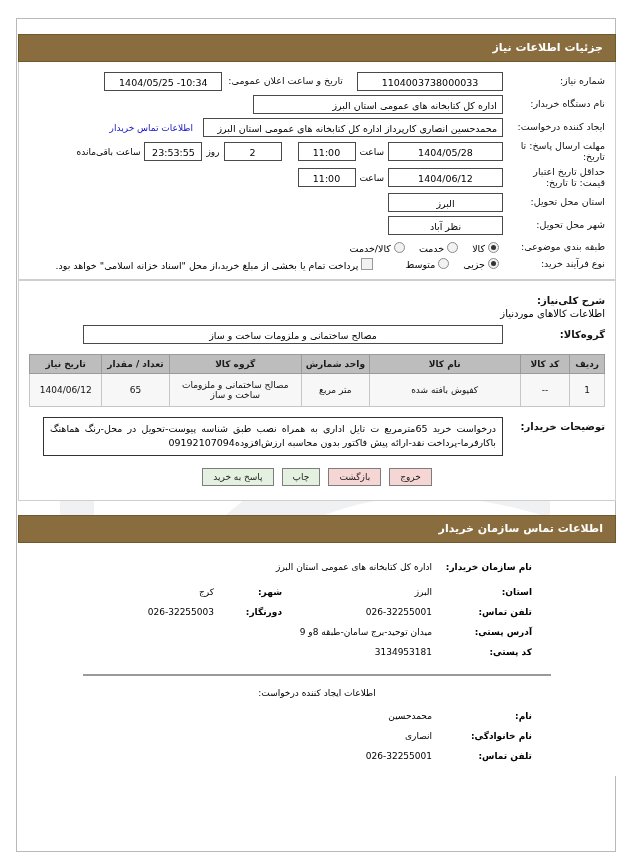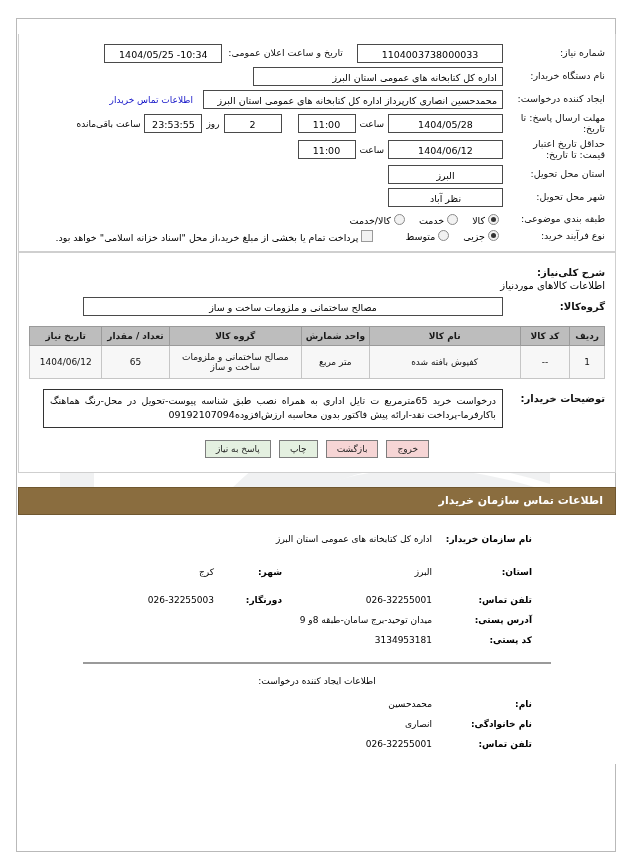--- a/index.html
+++ b/index.html
@@ -208,21 +208,20 @@
     flex: 0 0 92px;
     text-align: right;
     padding-left: 8px;
   }
   .info-val { width: 150px; flex: 0 0 150px; text-align: right; }
   .info-lbl2 {
     font-weight: bold;
     width: 60px;
     flex: 0 0 60px;
     padding-left: 8px;
-    margin-top: 8px;
   }
   .info-val2 { width: 120px; flex: 0 0 120px; text-align: right; }
   .ltr { direction: ltr; text-align: right; unicode-bidi: embed; }
   .hr-thick { border-top: 2px solid #9a9a9a; margin: 12px 55px 12px 55px; }
   .small-head { font-size: 9px; font-weight: normal; margin: 4px 0 8px 0; text-align: center;}
 </style>
 </head>
 <body>
 
 <div class="page">
@@ -235,20 +234,21 @@
       <path d="M210 280 q140 -140 340 -72 l0 26 q-190 -62 -314 66 z"></path>
       <path d="M190 320 q150 -150 360 -78 l0 26 q-200 -66 -332 70 z"></path>
     </g>
   </svg>
 
   <div class="outer-frame"></div>
 
   <div class="content">
 
     <div style="height:34px"></div>
+    <div class="section-bar">جزئیات اطلاعات نیاز</div>
 
     <div class="panel" style="padding:8px 10px 6px 10px;">
 
       <div class="row">
         <div class="lbl lbl-w">شماره نیاز:</div>
         <div class="fld num" style="width:146px">1104003738000033</div>
         <div class="lbl" style="padding-right:14px">تاریخ و ساعت اعلان عمومی:</div>
         <div class="fld num" style="width:118px">1404/05/25 -10:34</div>
       </div>
 
@@ -347,21 +347,21 @@
 
       <div class="row" style="align-items:flex-start;margin-top:8px">
         <div class="lbl lbl-w bold-lbl" style="padding-top:4px">توضیحات خریدار:</div>
         <div class="desc-box" style="width:460px">درخواست خرید 65مترمربع ت تایل اداری به همراه نصب طبق شناسه پیوست-تحویل در محل-رنگ هماهنگ باکارفرما-پرداخت نقد-ارائه پیش فاکتور بدون محاسبه ارزش‌افزوده09192107094</div>
       </div>
 
       <div class="btnbar">
         <div class="btn red">خروج</div>
         <div class="btn red">بازگشت</div>
         <div class="btn green">چاپ</div>
-        <div class="btn green">پاسخ به نیاز</div>
+        <div class="btn green">پاسخ به خرید</div>
       </div>
 
     </div>
 
     <div style="height:14px"></div>
     <div class="section-bar">اطلاعات تماس سازمان خریدار</div>
 
     <div class="panel" style="padding:14px 10px 10px 10px;border:none;">
 
       <div style="display:flex;justify-content:center">

